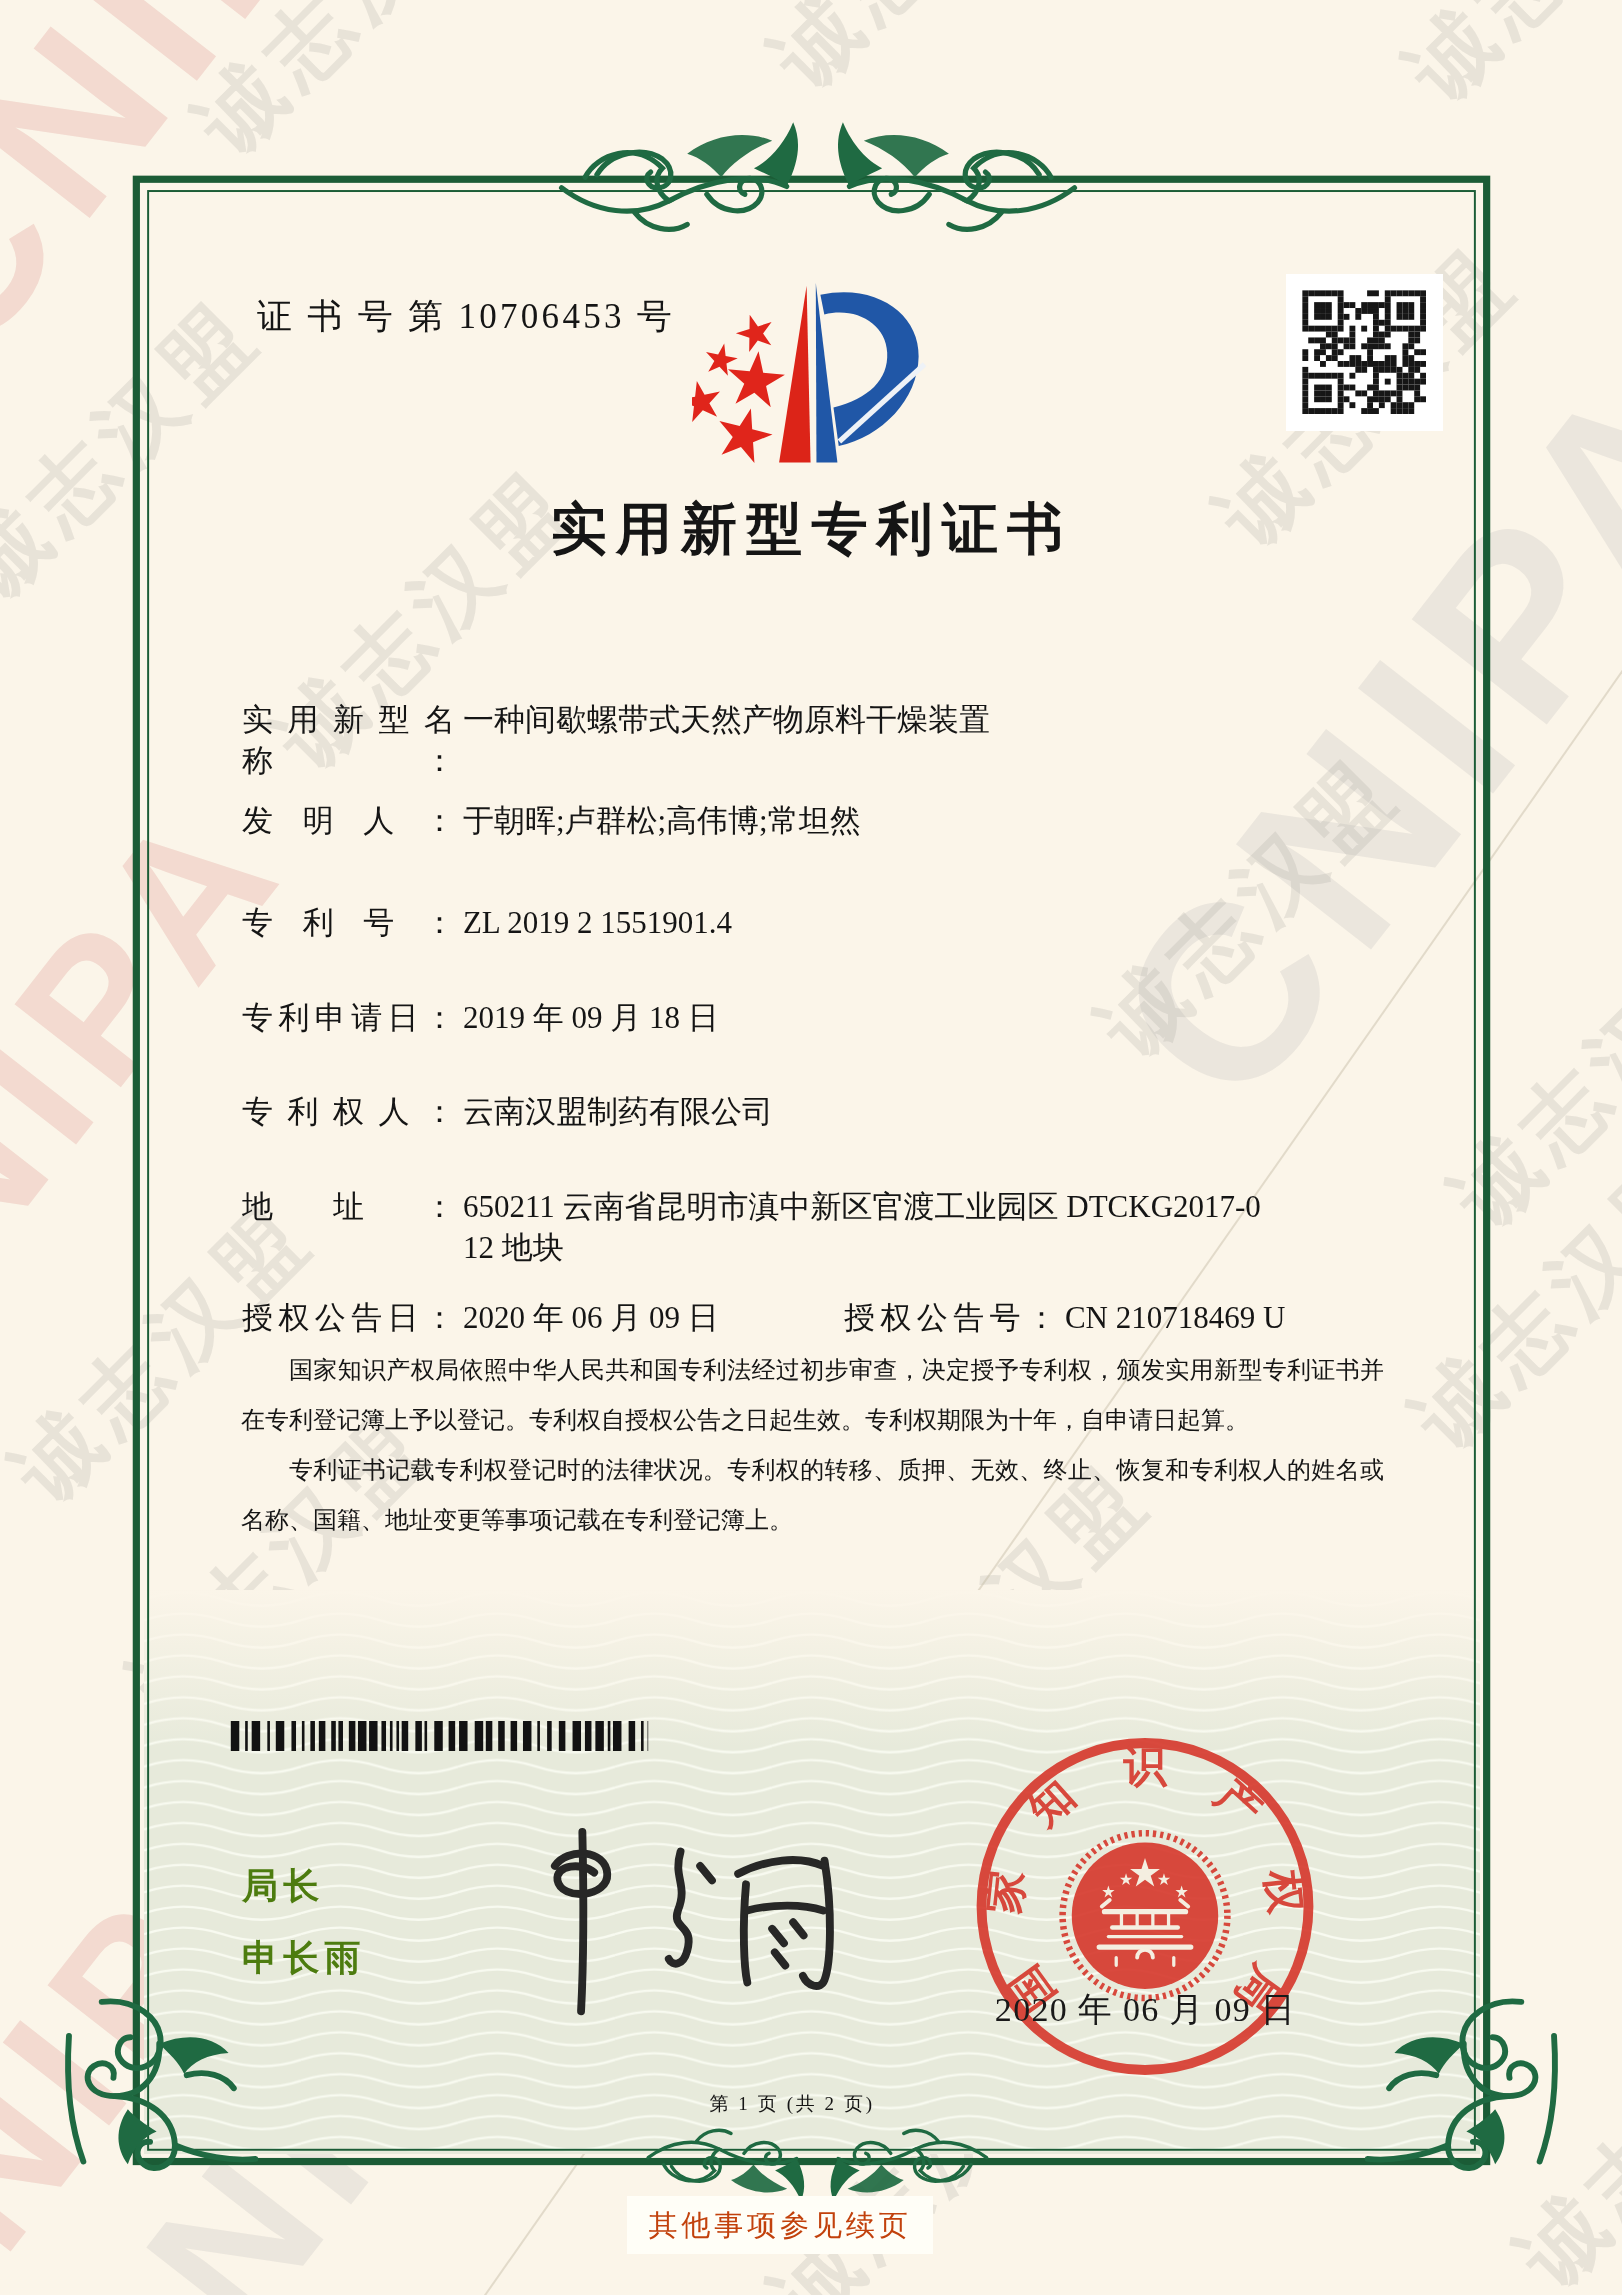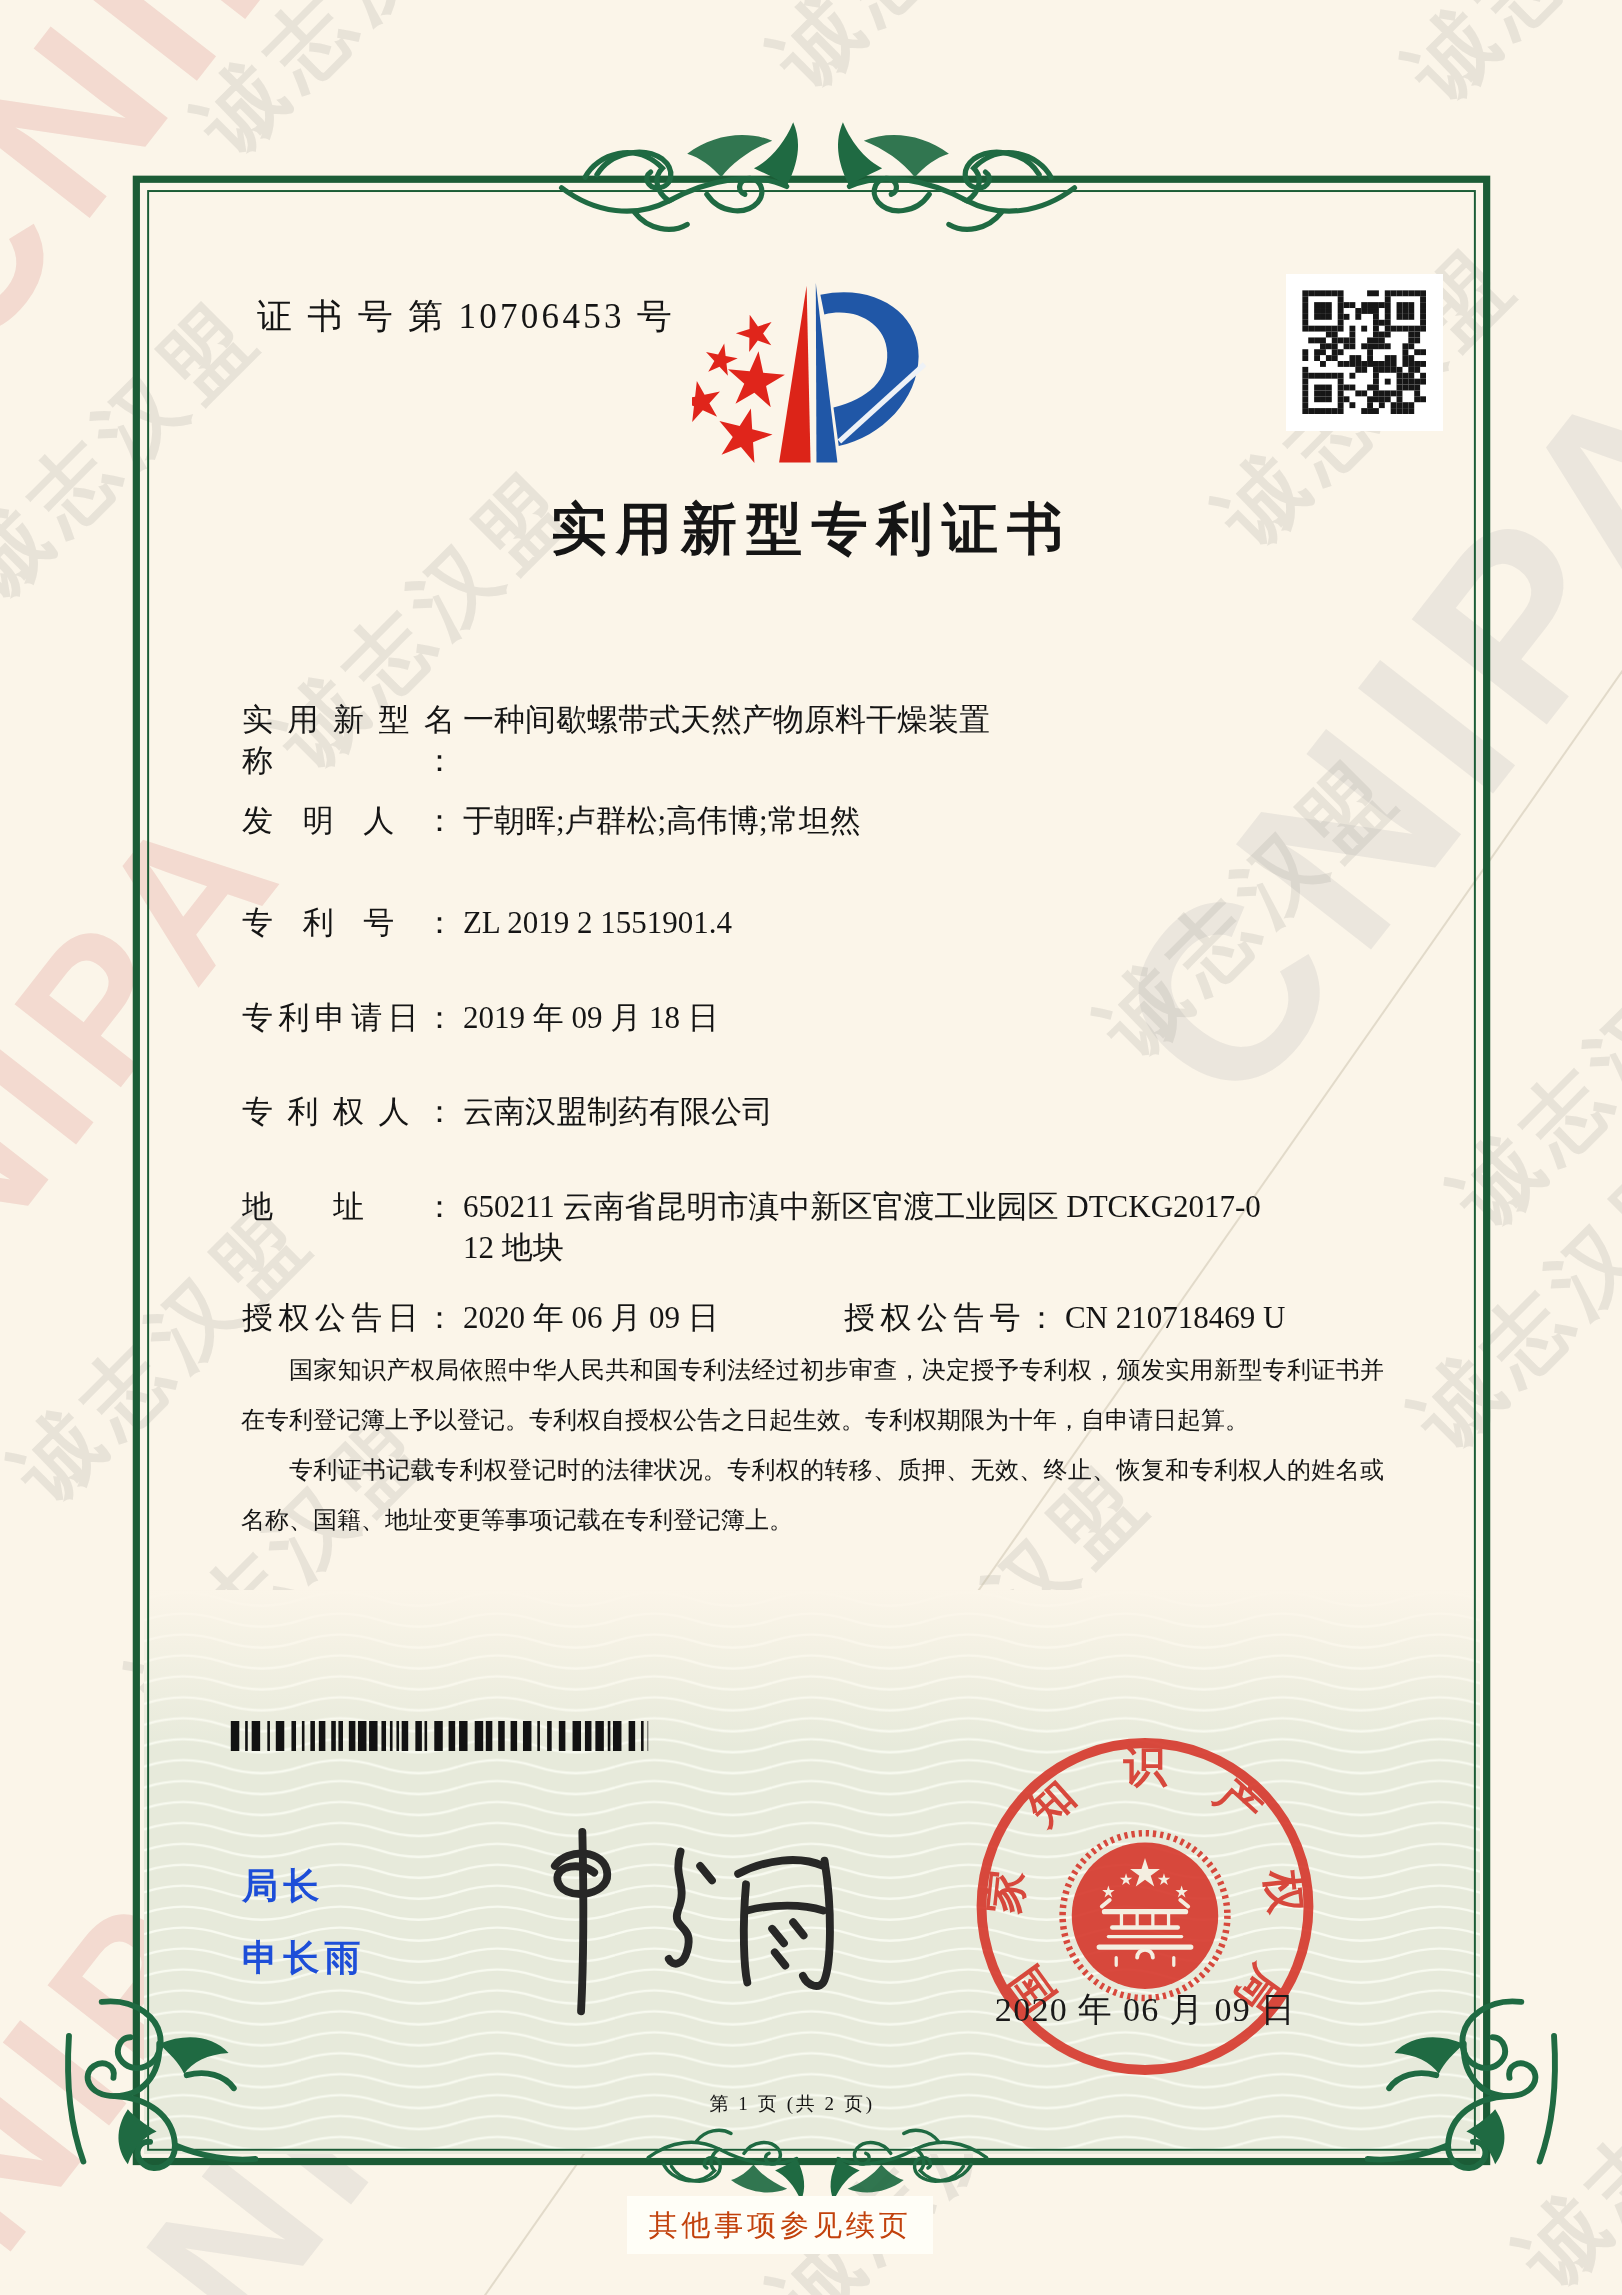--- a/index.html
+++ b/index.html
@@ -36,21 +36,21 @@
   .val{display:inline-block;margin-left:7.9px;max-width:929px;vertical-align:top;}
   .val2{display:block;}
   .grant2{position:absolute;left:602px;top:0;}
   .paras{
     position:absolute;left:241px;top:1345px;width:1143px;
     font-size:24px;line-height:50px;text-align:justify;
   }
   .paras p{margin:0;text-indent:2em;}
   .signer{
     position:absolute;left:242px;font-family:"Liberation Sans","DejaVu Sans",sans-serif;
-    font-weight:700;font-size:36px;letter-spacing:5.2px;color:#1d4ed8;
+    font-weight:700;font-size:36px;letter-spacing:5.2px;color:#4d7c0f;
   }
   .seal-date{
     position:absolute;left:936px;top:1987px;width:419px;text-align:center;
     font-size:34px;letter-spacing:1.3px;color:#191919;z-index:9;
   }
   .page-info{position:absolute;left:0;top:2091px;width:1584px;text-align:center;font-size:19px;letter-spacing:2.6px;}
   .cont-box{
     position:absolute;left:627px;top:2196px;width:306px;height:58px;background:#fffef7;
     text-align:center;font-size:29px;line-height:58px;letter-spacing:3.9px;color:#c2410c;
   }

